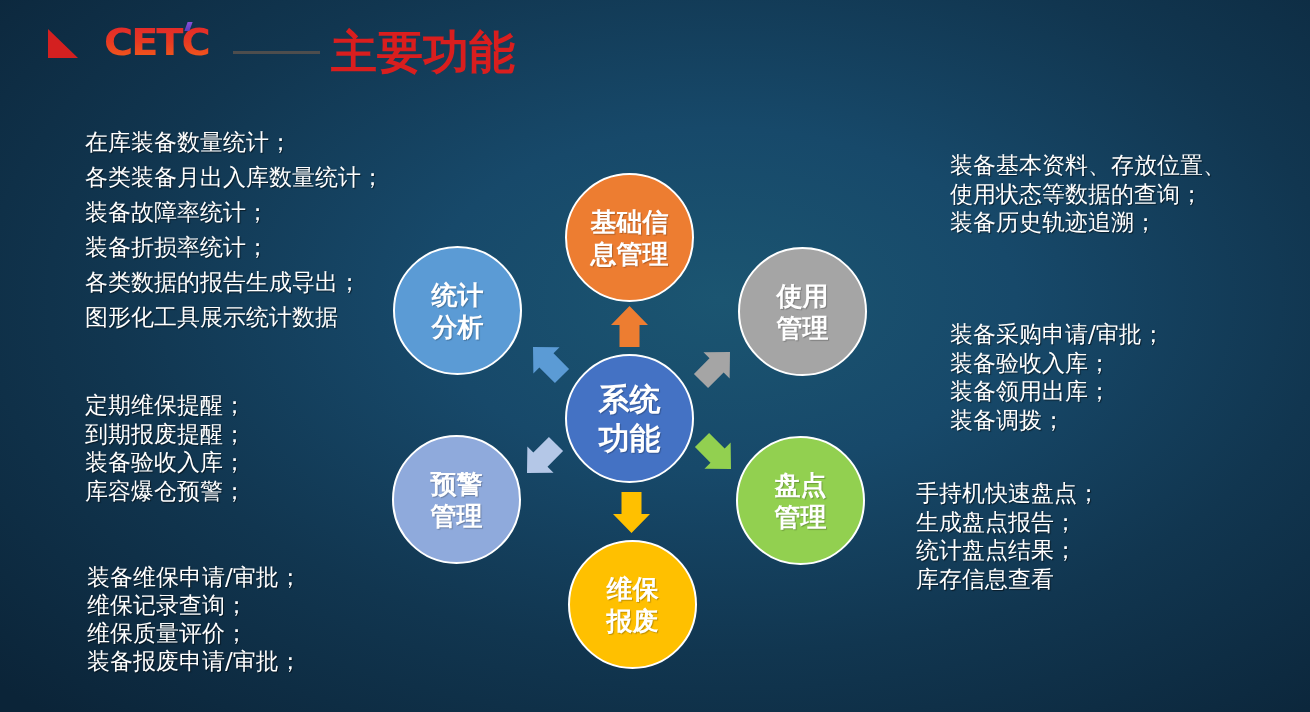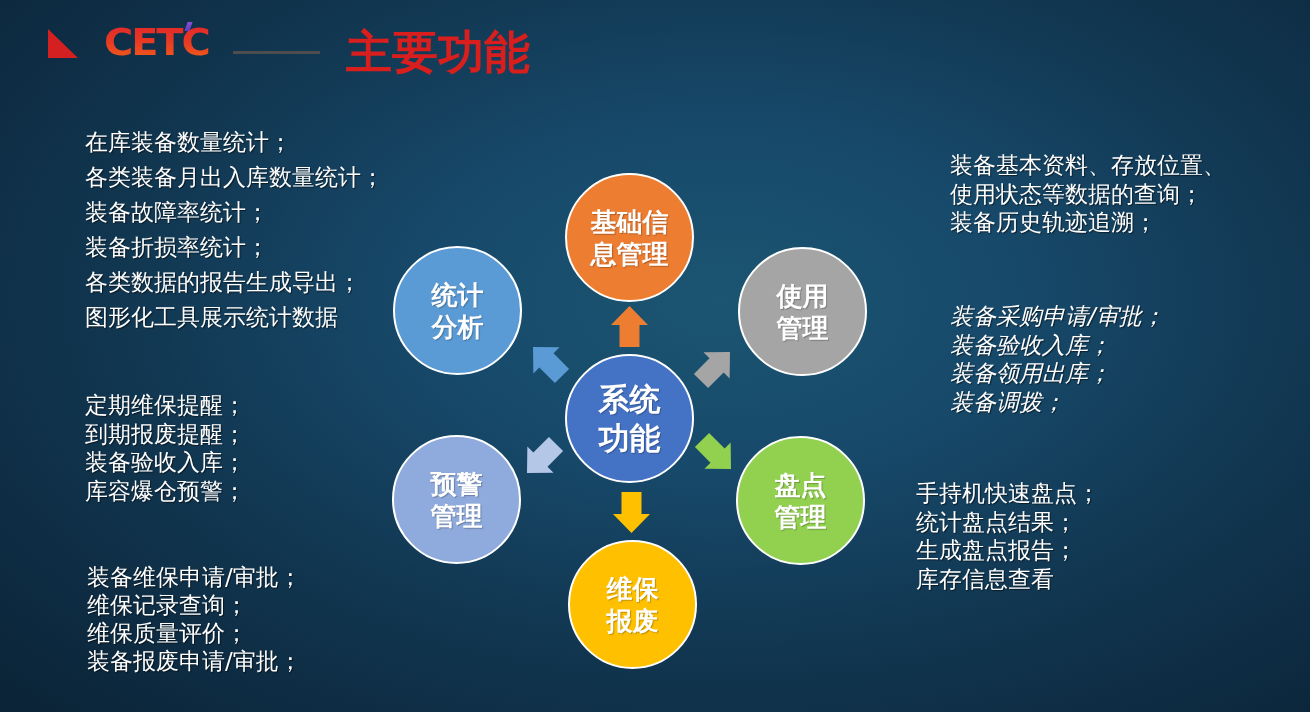--- a/index.html
+++ b/index.html
@@ -21,36 +21,36 @@
     -webkit-background-clip: text; background-clip: text; color: transparent;
     transform: scaleX(1.05); transform-origin: left center;
   }
   .logo-accent {
     left: 186px; top: 22px; width: 5px; height: 9px;
     background: linear-gradient(180deg, #8a4fd8, #5a3cc0);
     transform: skewX(-20deg);
   }
   .header-line { left: 233px; top: 51px; width: 87px; height: 3px; background: #4d4d4d; }
   .page-title {
-    left: 346px; top: 27px; line-height: 50px; height: 50px;
+    left: 331px; top: 27px; line-height: 50px; height: 50px;
     font-size: 46px; font-weight: bold; color: #d91e1e; letter-spacing: 0px;
     white-space: nowrap;
   }
 
   
   .desc {
     position: absolute; font-size: 23px; white-space: nowrap;
     text-shadow: 1px 1px 1px rgba(0,0,0,0.55);
   }
   .desc .line { display: block; }
   .desc-l1 { left: 85px; top: 125px; line-height: 35px; }
   .desc-l2 { left: 85px; top: 391px; line-height: 28.5px; }
   .desc-l3 { left: 87px; top: 563px; line-height: 28px; }
   .desc-r1 { left: 950px; top: 151px; line-height: 28.5px; }
-  .desc-r2 { left: 950px; top: 302px; line-height: 28.5px; font-style: italic; }
+  .desc-r2 { left: 950px; top: 320px; line-height: 28.5px; }
   .desc-r3 { left: 916px; top: 479px; line-height: 28.5px; }
 
   
   .node {
     position: absolute; width: 125px; height: 125px; border-radius: 50%;
     border: 2px solid #ffffff;
     display: flex; flex-direction: column; align-items: center; justify-content: center;
     box-sizing: content-box;
     font-weight: bold; font-size: 26px; line-height: 32px; color: #ffffff;
     text-shadow: 1px 1px 1px rgba(0,0,0,0.25);
@@ -98,22 +98,22 @@
   <span class="line">装备历史轨迹追溯；</span>
 </div>
 <div class="desc desc-r2">
   <span class="line">装备采购申请/审批；</span>
   <span class="line">装备验收入库；</span>
   <span class="line">装备领用出库；</span>
   <span class="line">装备调拨；</span>
 </div>
 <div class="desc desc-r3">
   <span class="line">手持机快速盘点；</span>
+  <span class="line">生成盘点报告；</span>
   <span class="line">统计盘点结果；</span>
-  <span class="line">生成盘点报告；</span>
   <span class="line">库存信息查看</span>
 </div>
 
 <svg class="arrows" viewBox="0 0 1310 712" width="1310" height="712">
   <defs>
     <polygon id="arrow-shape" points="0,-20.5 18.5,-1.5 10,-1.5 10,20.5 -10,20.5 -10,-1.5 -18.5,-1.5"></polygon>
   </defs>
   <g transform="translate(629.5,326.5)">
     <use href="#arrow-shape" fill="#ed7d31"></use>
   </g>

